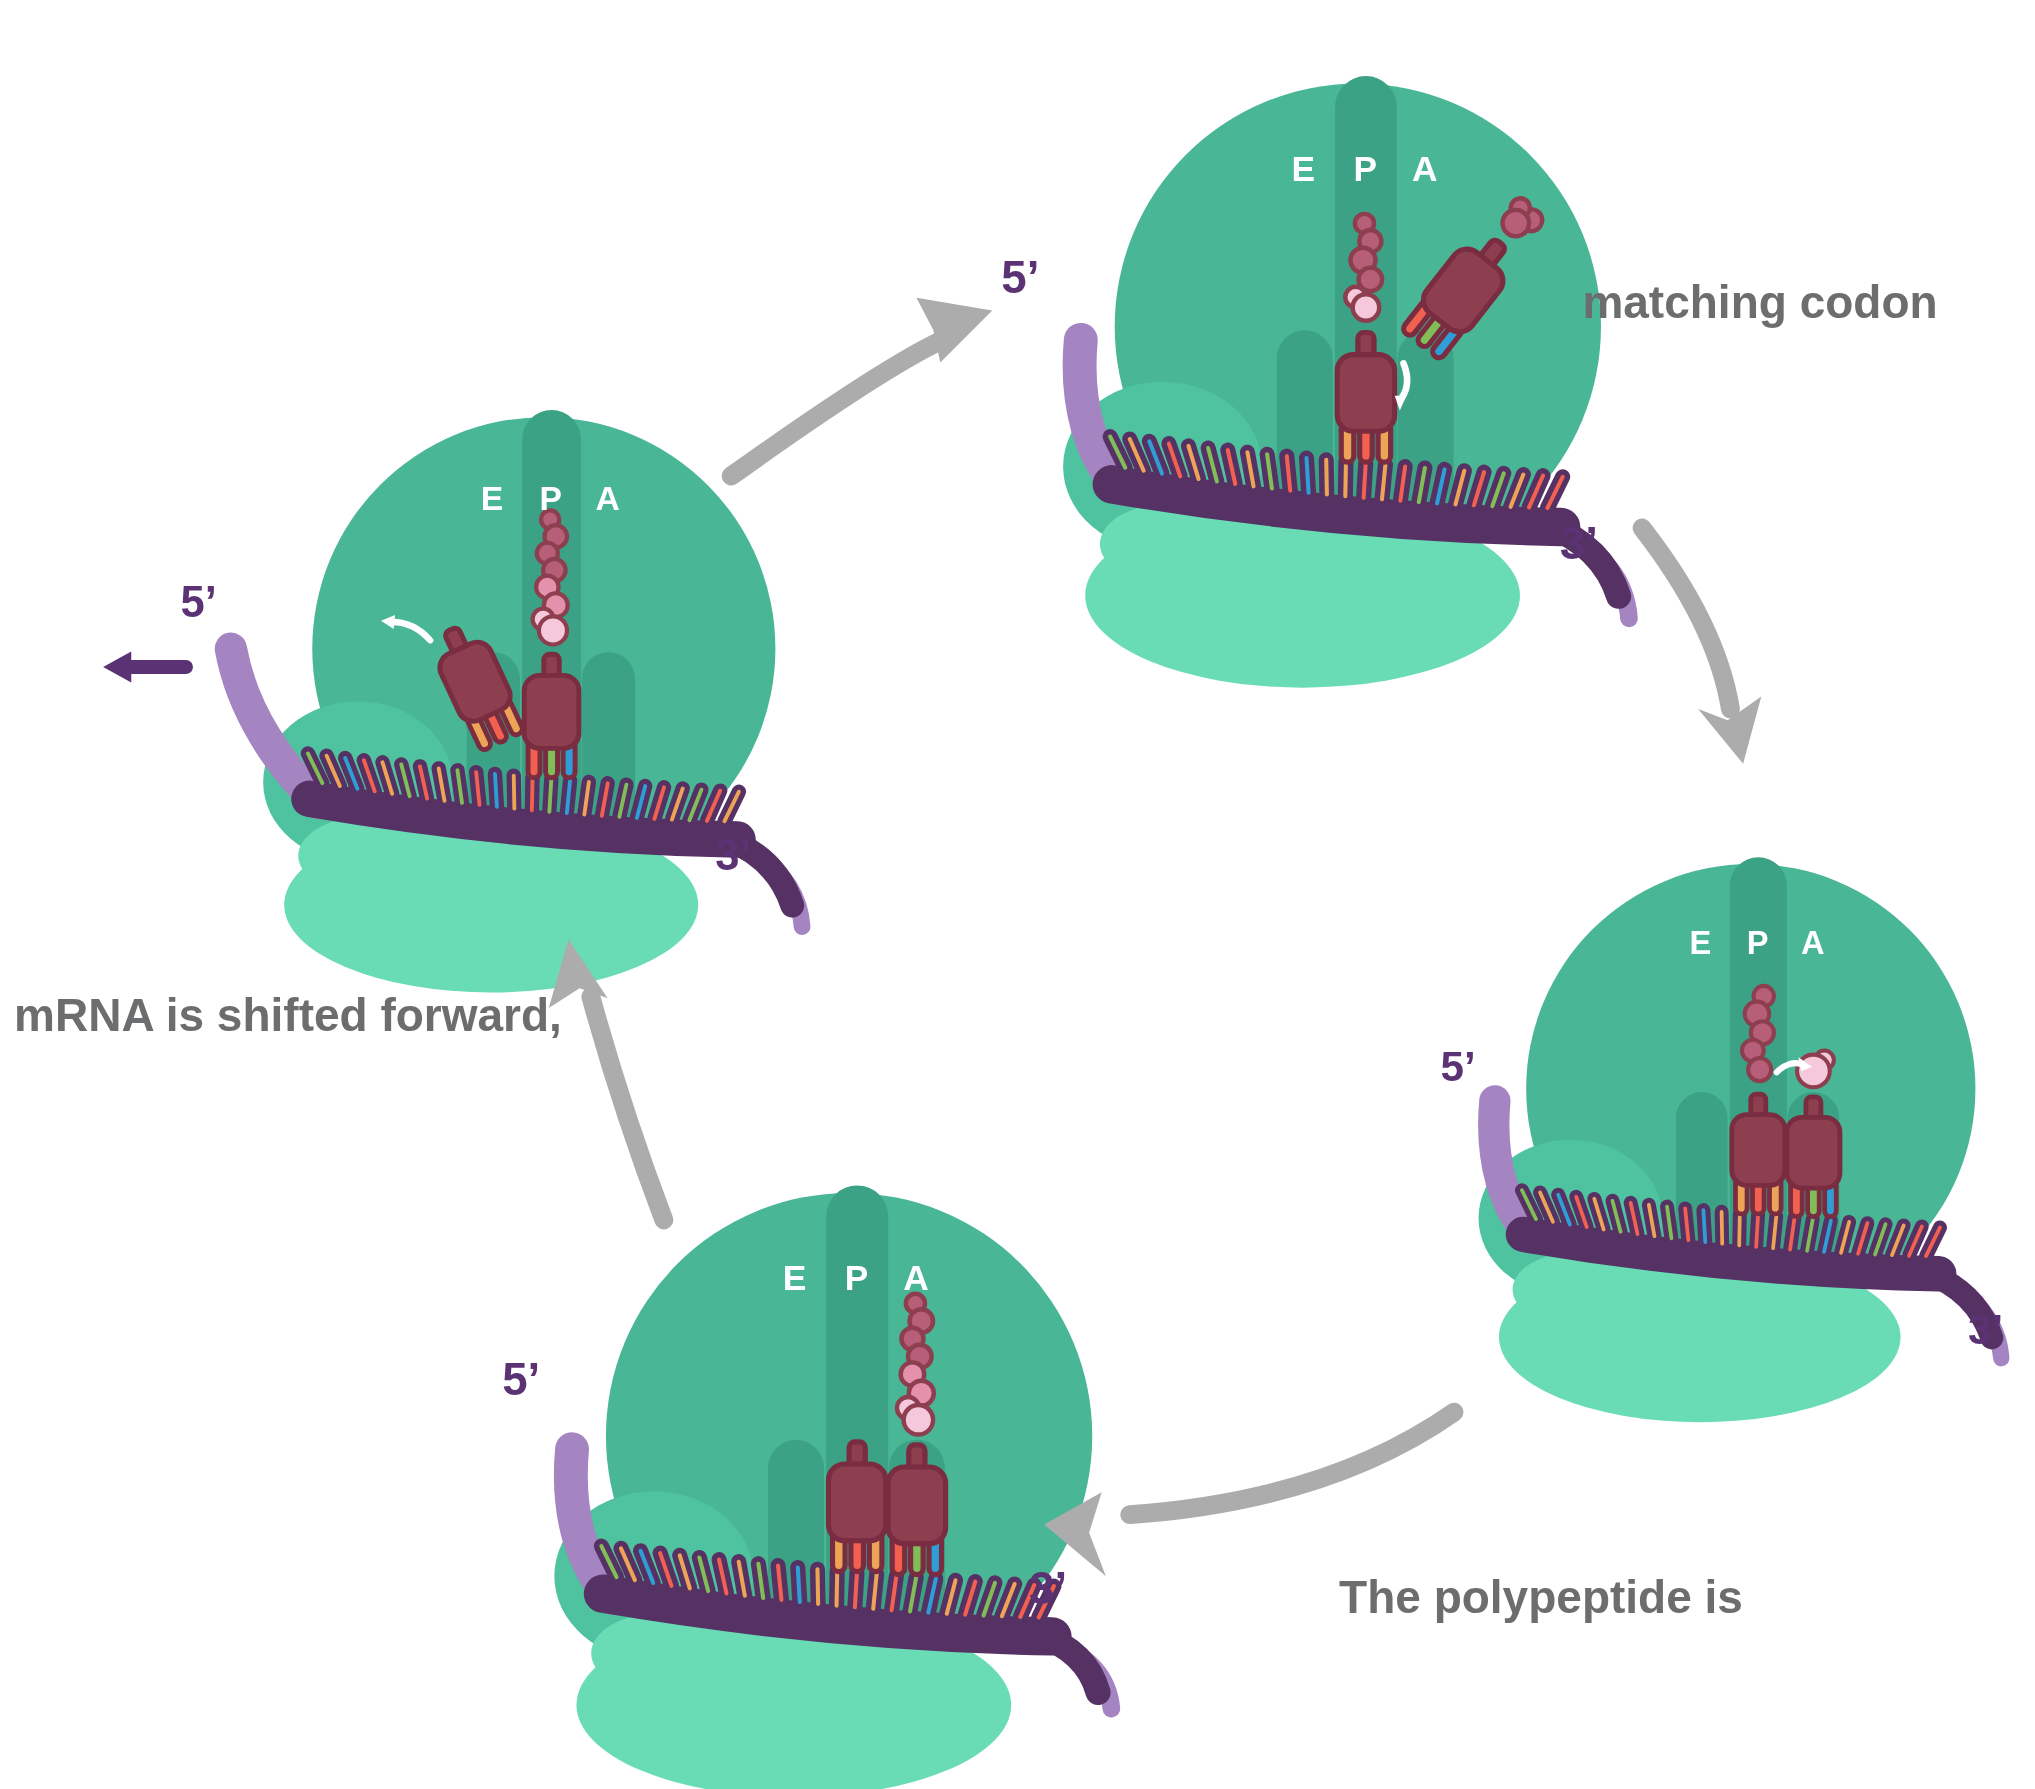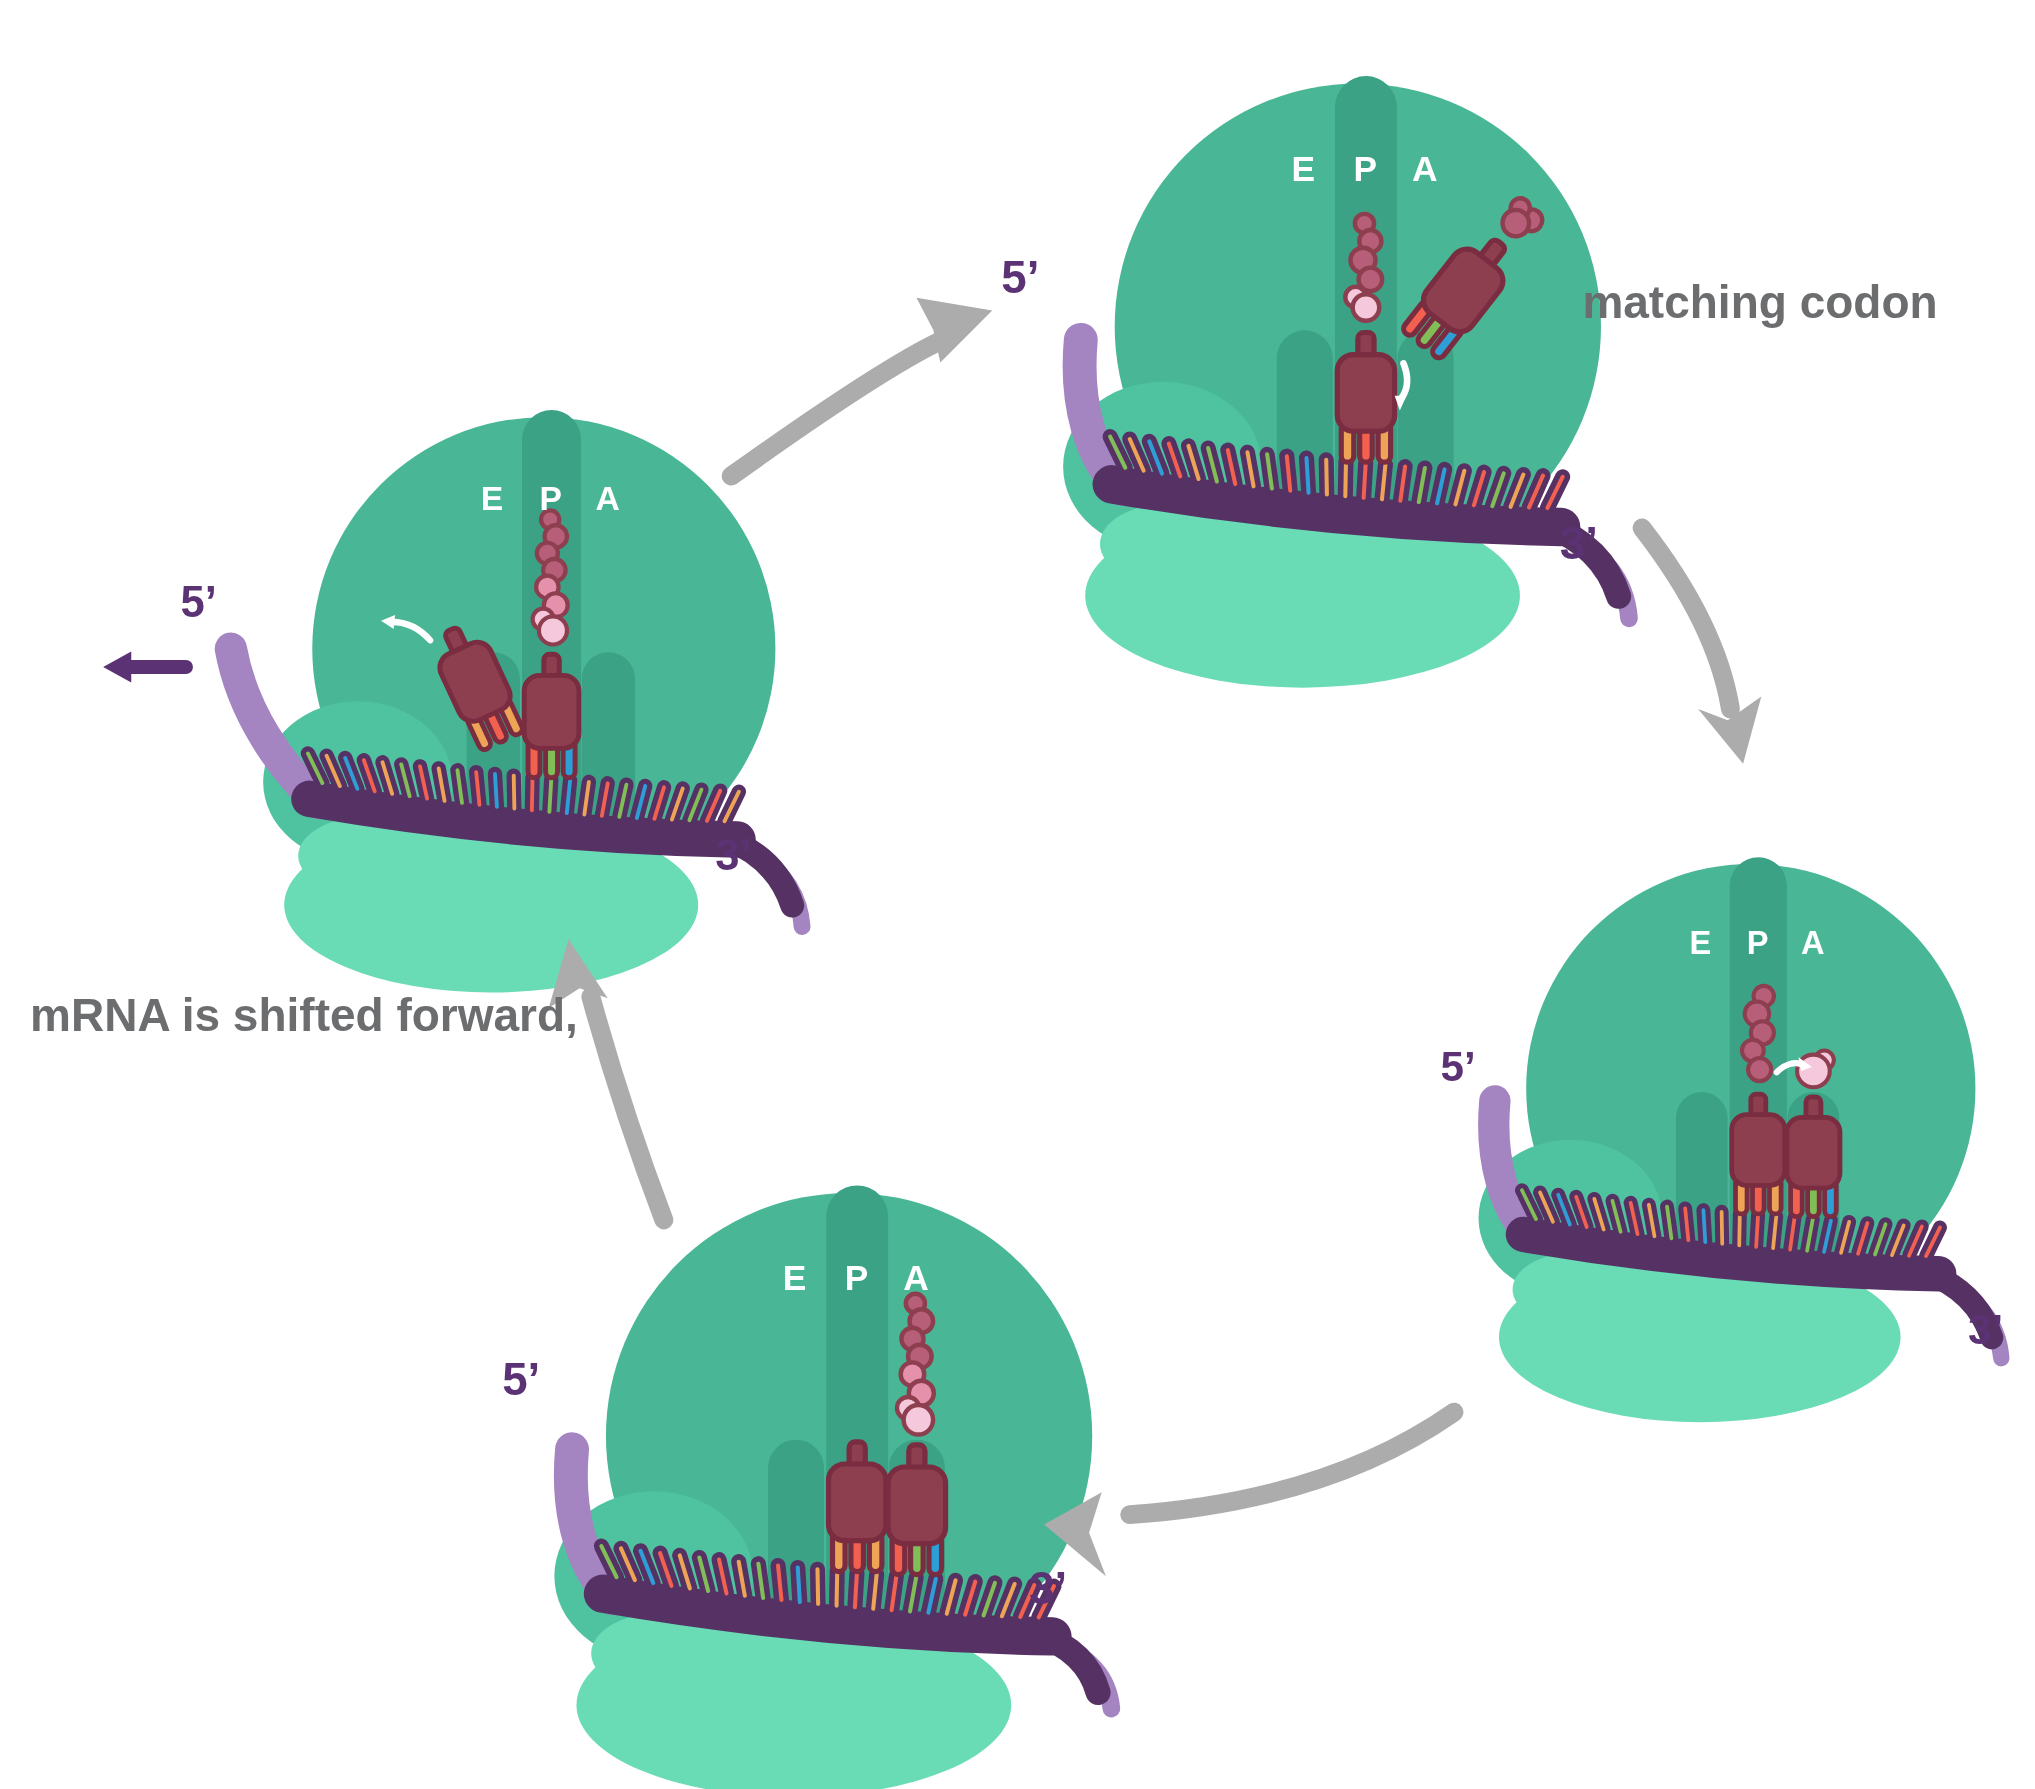--- a/index.html
+++ b/index.html
@@ -326,19 +326,20 @@
   <g>
     <path class="garrow" d="M 946 1738 Q 886 1580 842 1420"></path>
     <polygon class="ghead" points="810,1338 782,1436 826,1408 866,1422"></polygon>
   </g>
 </svg>
 
 <div class="caption" style="left:1760px;top:274px">
   <div>matching codon</div>
 </div>
 <div class="caption" style="left:1541px;top:1569px">
+  <div>The polypeptide is</div>
 </div>
-<div class="caption" style="left:304px;top:987px">
+<div class="caption" style="left:288px;top:987px">
   <div>mRNA is shifted forward,</div>
 </div>
 
 </div>
 
 
 </body></html>

